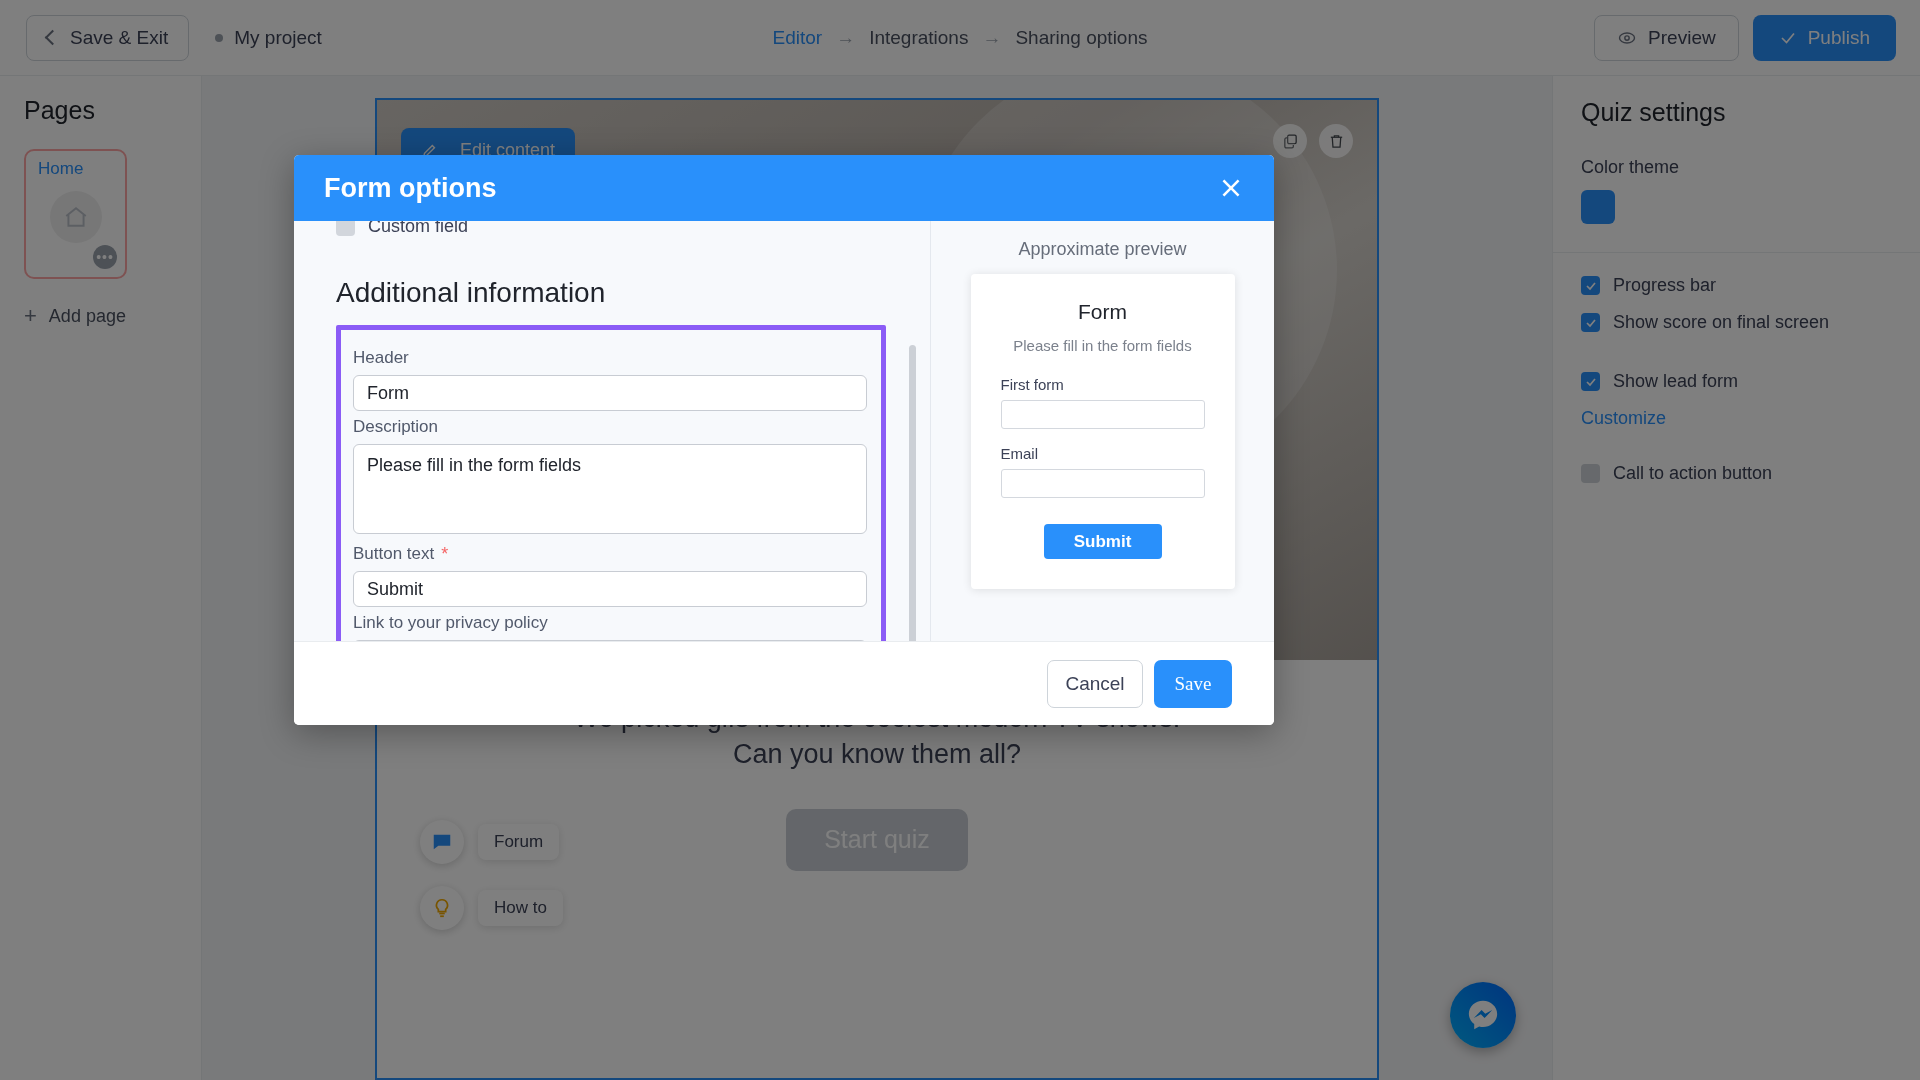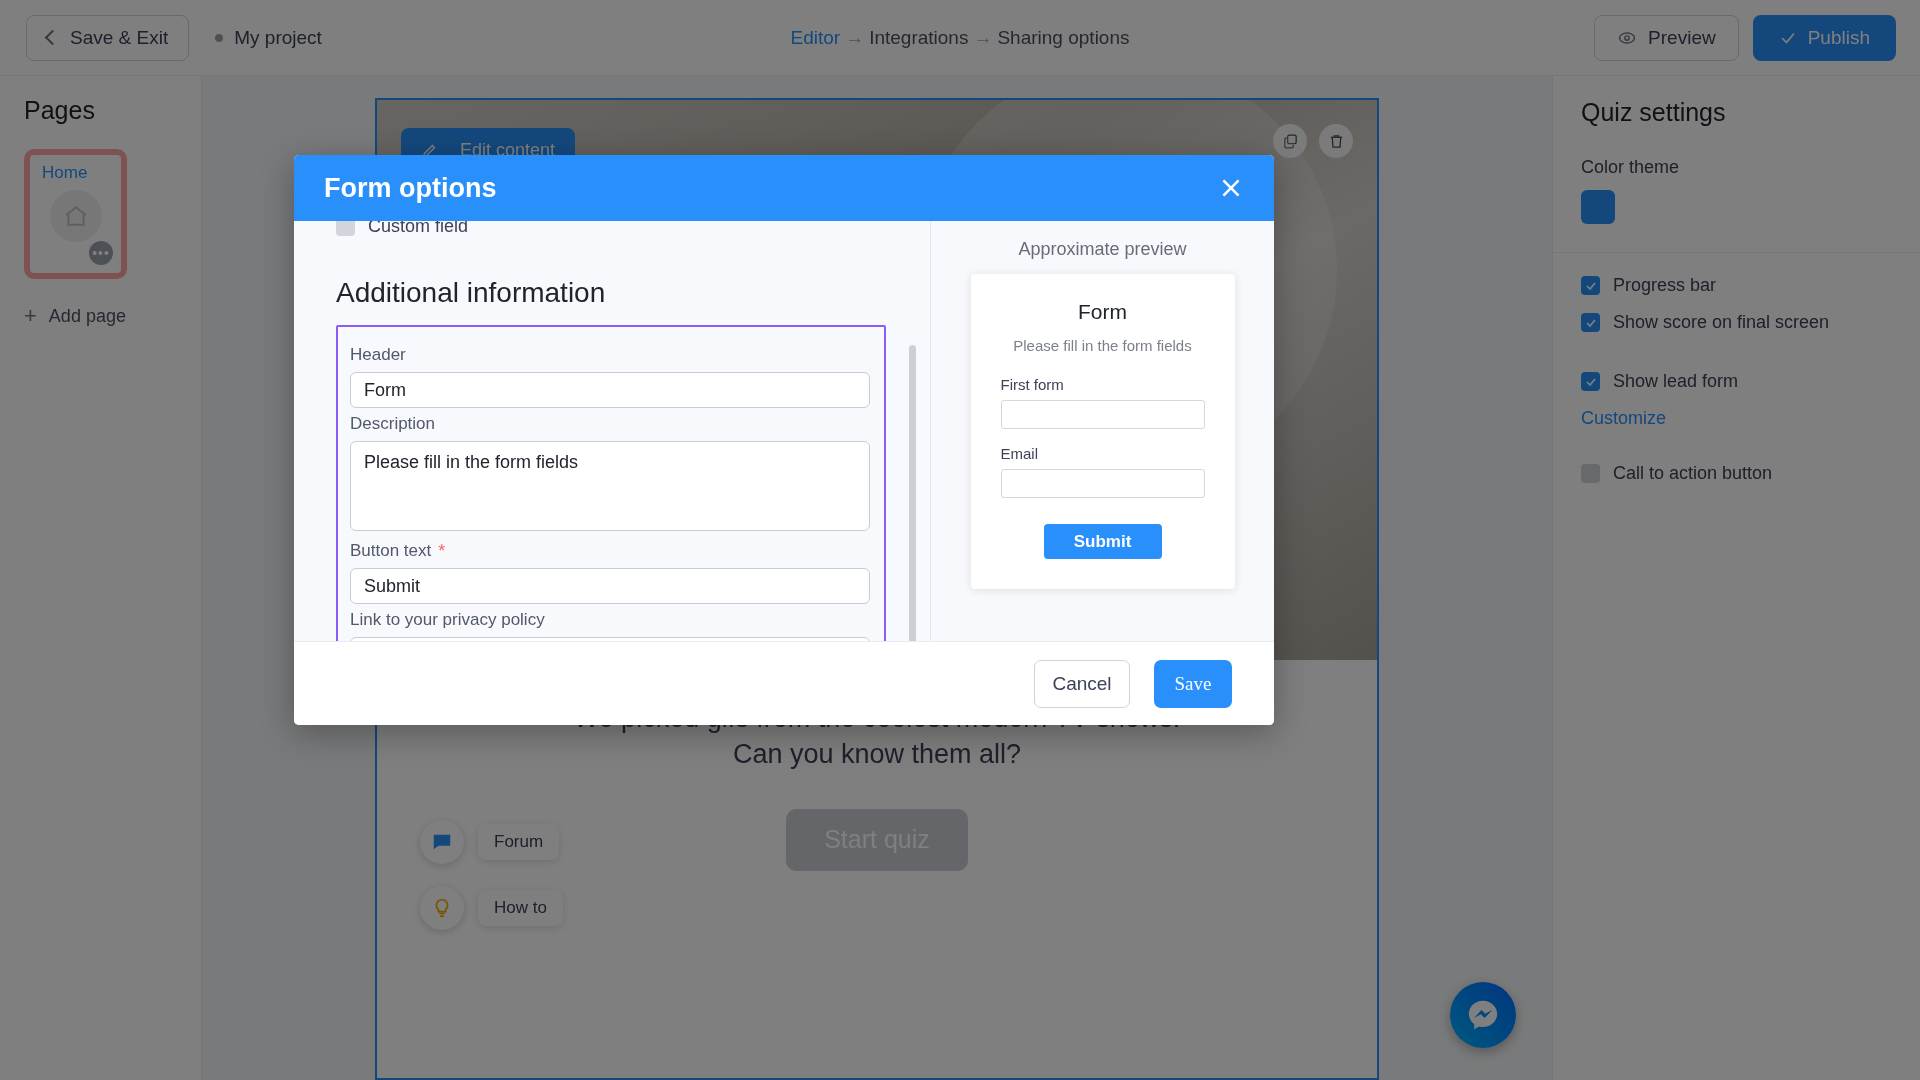--- a/index.html
+++ b/index.html
@@ -27,21 +27,21 @@
     display:flex; align-items:center; gap:12px;
     font-size:19px; color:#3c4257; cursor:pointer;
   }
   .chev-left { width:11px; height:11px; border-left:2px solid #6b7280; border-bottom:2px solid #6b7280; transform:rotate(45deg); display:inline-block; }
   .proj-wrap { display:flex; align-items:center; gap:11px; margin-left:26px; }
   .proj-dot { width:8px; height:8px; border-radius:50%; background:#9aa2ad; }
   .proj-name { font-size:19px; color:#3c4257; }
 
   .breadcrumbs {
     position:absolute; left:50%; transform:translateX(-50%);
-    display:flex; align-items:center; gap:5px; font-size:19px;
+    display:flex; align-items:center; gap:14px; font-size:19px;
   }
   .bc-item { color:#4a5160; cursor:pointer; white-space:nowrap; }
   .bc-item.active { color:#2990fb; }
   .bc-arrow { color:#9aa2ad; font-size:19px; }
 
   .topbar-right { margin-left:auto; margin-right:24px; display:flex; align-items:center; gap:14px; }
   .btn-preview {
     height:46px; padding:0 22px; border:1px solid #ced4da; border-radius:8px;
     background:#fff; display:flex; align-items:center; gap:11px;
     font-size:19px; color:#3c4257; cursor:pointer;
@@ -55,21 +55,21 @@
   .chk { width:18px; height:18px; }
 
   
   .left-panel {
     position:absolute; top:76px; left:0; bottom:0; width:202px;
     background:#fff; border-right:1px solid #e9ecef; padding:20px 0 0 0;
   }
   .left-title { font-size:25px; color:#20242c; margin:0 0 24px 24px; }
   .page-card {
     width:103px; height:130px; margin-left:24px;
-    border:6px solid #fca5a5; border-radius:10px; background:#fff;
+    border:2px solid #fca5a5; border-radius:10px; background:#fff;
     position:relative; cursor:pointer;
   }
   .page-card-label { position:absolute; top:8px; left:12px; font-size:17px; color:#2990fb; }
   .page-thumb {
     position:absolute; left:50%; top:52%; transform:translate(-50%,-50%);
     width:52px; height:52px; border-radius:50%; background:#efefef;
     display:flex; align-items:center; justify-content:center;
   }
   .page-dots {
     position:absolute; right:8px; bottom:8px; width:24px; height:24px;
@@ -180,21 +180,21 @@
   .modal-body { flex:1; display:flex; min-height:0; background:#bef264; }
 
   
   .mb-left { width:636px; position:relative; overflow:hidden; background:#f7f9fc; }
   .mb-left-inner { position:absolute; left:0; right:0; top:-12px; padding:0 44px 0 42px; }
   .custom-field-row { display:flex; align-items:center; gap:13px; height:34px; }
   .cf-box { width:19px; height:19px; border-radius:4px; background:#d2d6dc; }
   .cf-text { font-size:18px; color:#3c4257; }
   .section-h { font-size:28px; color:#20242c; margin:34px 0 16px 0; }
 
-  .hl-box { border:2px solid #8b5cf6; border-radius:2px; padding:12px 14px 16px 12px; }
+  .hl-box { border:5px solid #8b5cf6; border-radius:2px; padding:12px 14px 16px 12px; }
   .fld-label { font-size:17px; color:#51596b; margin:6px 0 7px 0; display:flex; align-items:center; gap:7px; }
   .req-star { color:#f56565; font-size:18px; line-height:1; }
   .fld-input {
     width:100%; height:36px; border:1px solid #c8ccd3; border-radius:6px;
     padding:0 13px; font-size:18px; color:#20242c; background:#fff;
     font-family:"Liberation Sans", sans-serif;
   }
   .fld-area {
     width:100%; height:90px; border:1px solid #c8ccd3; border-radius:6px;
     padding:10px 13px; font-size:18px; color:#20242c; background:#fff;
@@ -219,21 +219,21 @@
   .pv-submit {
     display:block; margin:10px auto 0; width:118px; height:35px;
     background:#2990fb; color:#fff; border:none; border-radius:4px;
     font-size:17px; font-weight:bold; cursor:pointer;
     font-family:"Liberation Sans", sans-serif;
   }
 
   .modal-foot {
     height:84px; background:#fff; border-top:1px solid #e9ecef;
     display:flex; align-items:center; justify-content:flex-end;
-    gap:24px; padding:0 42px; flex:0 0 auto;
+    gap:11px; padding:0 42px; flex:0 0 auto;
   }
   .btn-cancel {
     width:96px; height:48px; border:1px solid #ced4da; border-radius:7px;
     background:#fff; font-size:19px; color:#3c4257; cursor:pointer;
     font-family:"Liberation Sans", sans-serif;
   }
   .btn-save {
     width:78px; height:48px; border:none; border-radius:7px;
     background:#2990fb; color:#fff; font-size:19px; cursor:pointer;
     font-family:Liberation Serif, serif;

